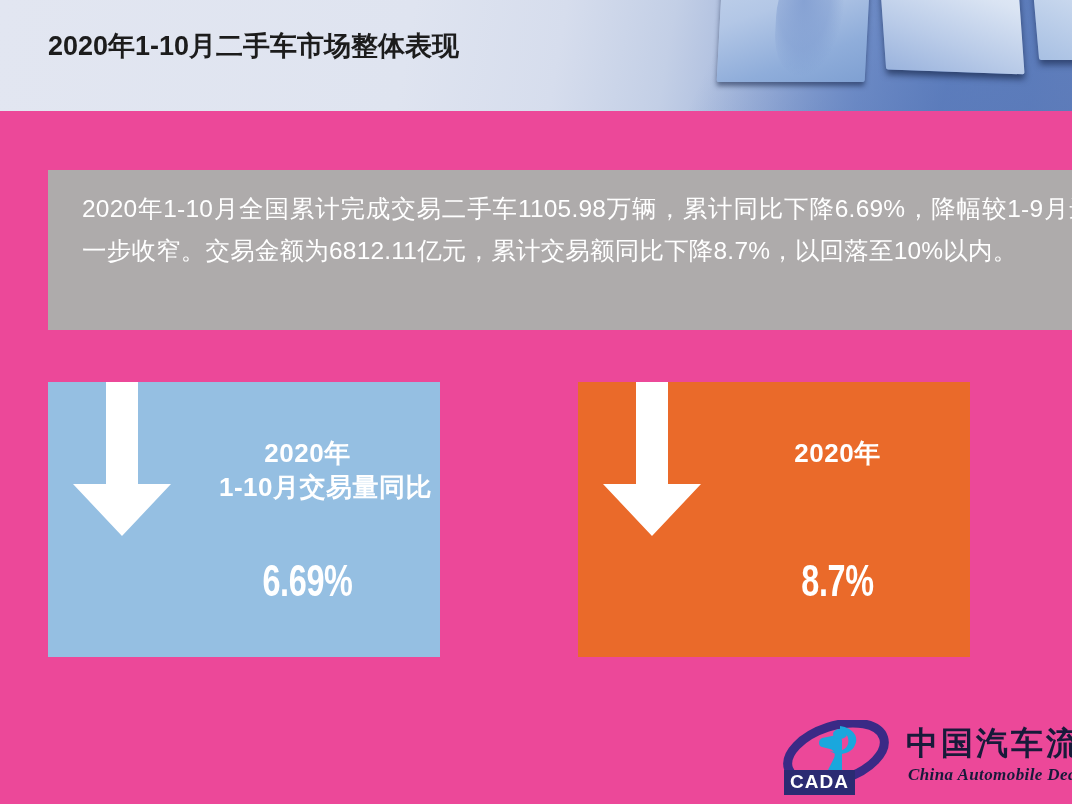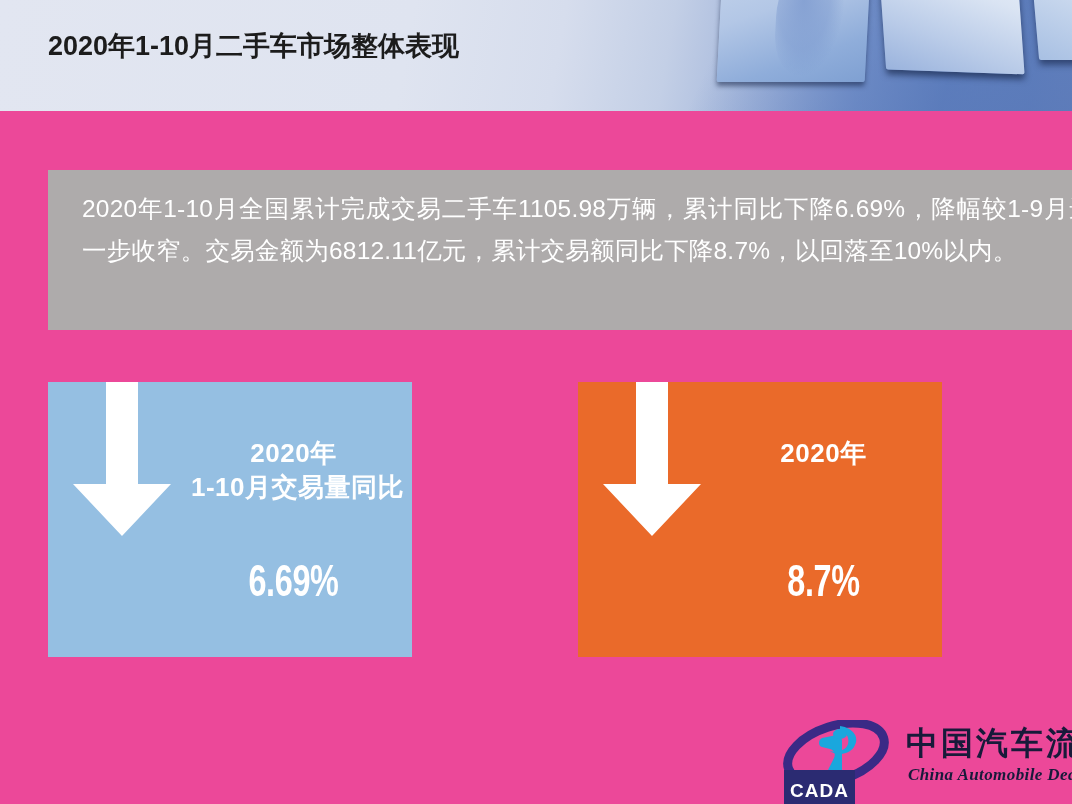--- a/index.html
+++ b/index.html
@@ -112,21 +112,21 @@
     line-height: 42px;
     letter-spacing: 0.2px;
     text-align: justify;
     text-justify: inter-ideograph;
   }
 
   
   .card {
     position: absolute;
     top: 382px;
-    width: 364px;
+    width: 392px;
     height: 275px;
     overflow: hidden;
   }
   .card-blue { left: 48px; background: #95bfe2; }
   .card-orange { left: 578px; background: #ea6a2a; }
 
   .arrow {
     position: absolute;
     left: 25px;
     top: -2px;
@@ -203,21 +203,21 @@
   }
   .logo-cada {
     position: absolute;
     left: 6px;
     top: 52px;
     font-size: 19px;
     font-weight: bold;
     color: #ffffff;
     letter-spacing: 1px;
     background: #2b2b72;
-    padding: 10px 6px 2px 6px;
+    padding: 1px 6px 2px 6px;
     font-family: "Liberation Sans", sans-serif;
   }
 </style>
 </head>
 <body>
 
 <div class="slide">
 
   <div class="header-band">
     <div class="header-art">

